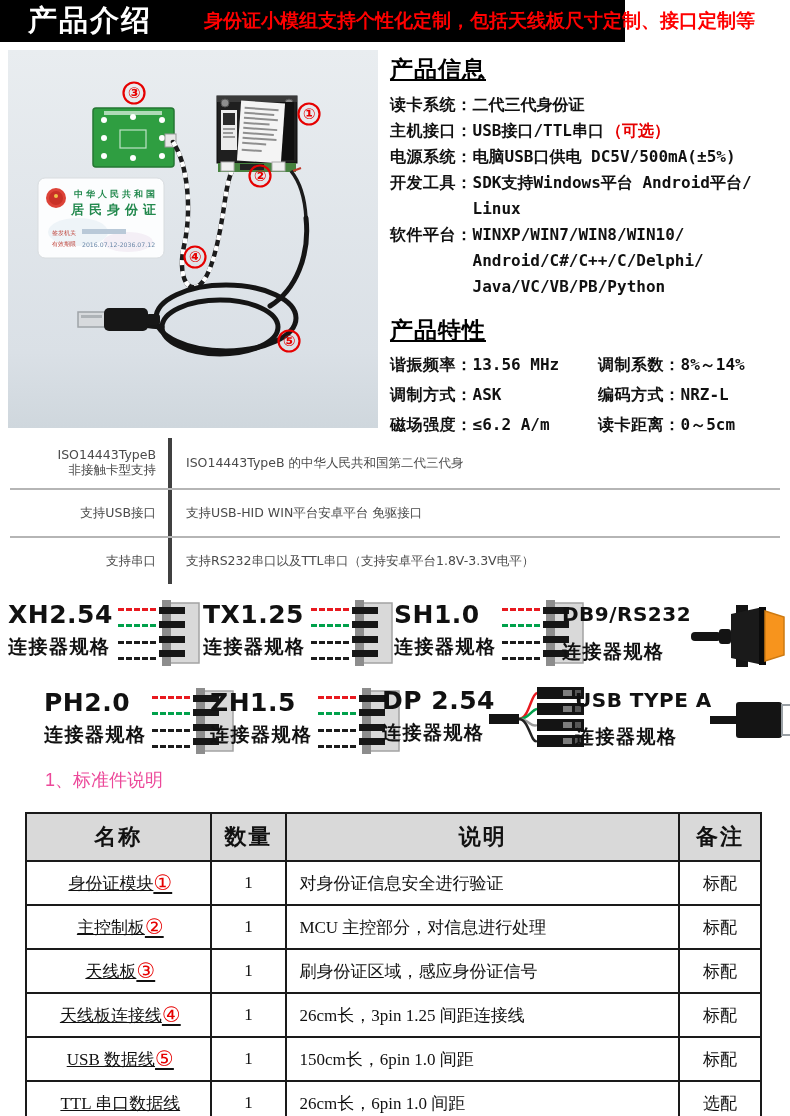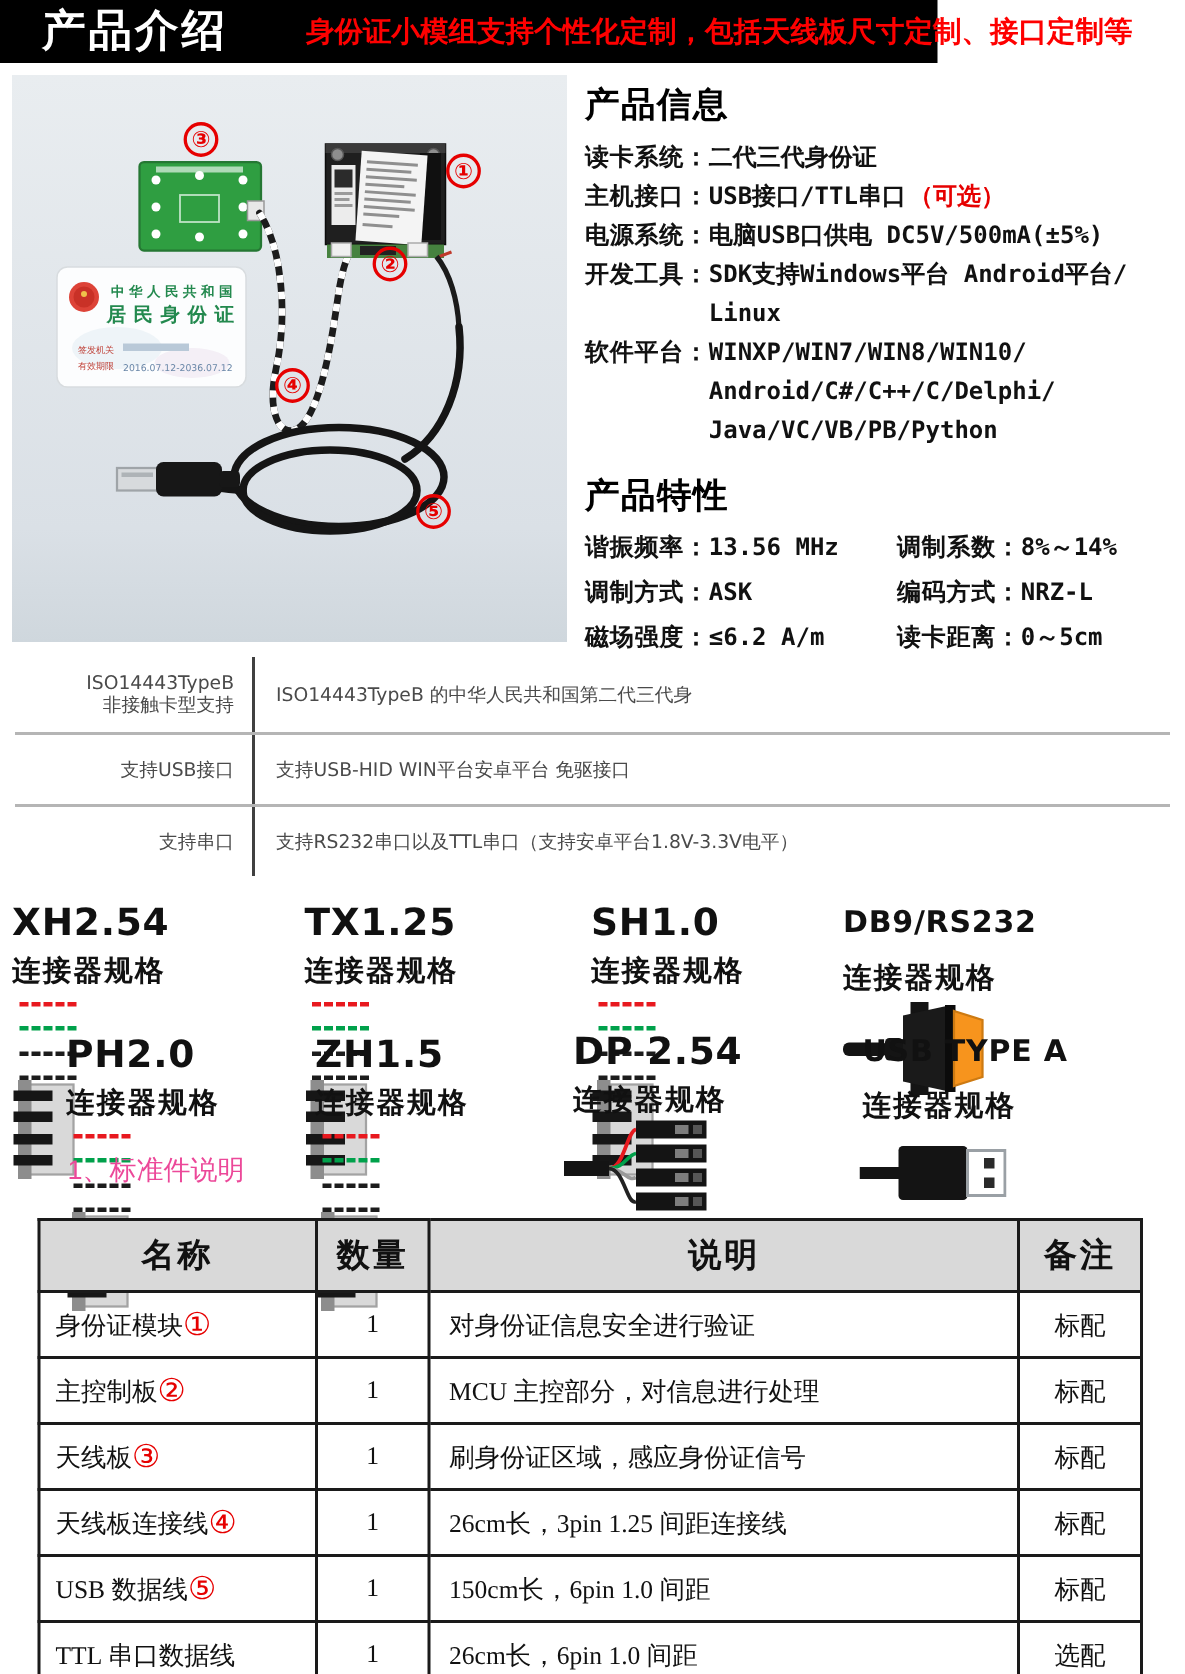--- a/index.html
+++ b/index.html
@@ -9,58 +9,58 @@
   }
   
   .header{position:absolute;left:0;top:0;width:625px;height:42px;background:#000;
     display:flex;align-items:center;gap:39px;}
   .header-title{color:#fff;font-size:29px;font-weight:bold;margin-left:28px;letter-spacing:2px;white-space:nowrap;}
   .header-sub{color:#fe0000;font-size:19px;font-weight:bold;margin-left:13px;white-space:nowrap;}
   
   .photo{position:absolute;left:8px;top:50px;width:370px;height:378px;}
   
   .info{position:absolute;left:390px;top:54px;width:396px;}
-  .panel-title{font-size:23px;font-weight:bold;color:#000;margin:0 0 7px 0;letter-spacing:1px;}
+  .panel-title{font-size:23px;font-weight:bold;color:#000;margin:0 0 7px 0;letter-spacing:1px;text-decoration:underline;}
   .info-row{display:flex;font-size:16px;line-height:26px;}
   .info-label{font-weight:bold;white-space:nowrap;letter-spacing:0.5px;}
   .info-value{font-family:"DejaVu Sans Mono","DejaVu Sans",monospace;font-weight:bold;white-space:pre-line;}
   .info-note{color:#e60000;font-weight:bold;margin-left:2px;}
   .features{margin-top:15px;}
   .features-grid{display:grid;grid-template-columns:208px 184px;row-gap:9px;font-size:16px;margin-top:9px;}
   .feat-cell{display:flex;white-space:nowrap;}
   .feat-label{font-weight:bold;letter-spacing:0.5px;text-align:right;}
   .feat-value{font-family:"DejaVu Sans Mono","DejaVu Sans",monospace;font-weight:bold;}
   
   .spec{position:absolute;left:10px;top:438px;width:770px;color:#4a4a4a;font-size:12.5px;}
   .spec-row{display:flex;align-items:stretch;}
   .spec-row.bline{border-bottom:2px solid #b5b5b5;}
-  .spec-label{width:146px;text-align:right;padding:9px 12px 9px 0;border-right:2px solid #404040;
+  .spec-label{width:146px;text-align:right;padding:9px 12px 9px 0;border-right:4px solid #404040;
     white-space:pre-line;display:flex;align-items:center;justify-content:flex-end;min-height:28px;}
   .spec-desc{flex:1;padding:9px 0 9px 14px;display:flex;align-items:center;}
   
-  .conn{position:absolute;display:flex;align-items:flex-start;flex-direction:column;}
+  .conn{position:absolute;display:flex;align-items:flex-start;}
   .conn-labels{display:flex;flex-direction:column;}
   .conn-name{font-size:25px;font-weight:900;letter-spacing:0.5px;white-space:nowrap;}
   .conn-name.small{font-size:20px;}
   .conn-spec{font-size:19px;font-weight:900;margin-top:5px;letter-spacing:1.5px;white-space:nowrap;}
   .dashes{width:38px;height:52px;margin:8px 2px 0 5px;display:flex;flex-direction:column;justify-content:space-between;flex:none;}
   .dash{height:0;border-top:3px dashed #1c1c1c;}
   .dash.red{border-top-color:#e8191f;}
   .dash.green{border-top-color:#00a14b;}
   .conn svg{flex:none;}
   
   .std-heading{position:absolute;left:45px;top:768px;font-size:18px;color:#ec4899;
     font-family:"Liberation Sans","DejaVu Sans",sans-serif;}
   .parts{position:absolute;left:25px;top:812px;width:737px;border-collapse:collapse;
     font-family:"Liberation Serif","DejaVu Serif",serif;}
   .parts th,.parts td{border:2px solid #1a1a1a;}
   .parts th{background:#d9d9d9;font-size:22px;font-weight:bold;height:44px;letter-spacing:2px;}
   .parts td{height:40px;font-size:17px;}
   .td-name{padding:0 6px 0 10px;}
-  .name-wrap{display:flex;align-items:center;justify-content:flex-start;}
+  .name-wrap{display:flex;align-items:center;justify-content:center;text-decoration:underline;}
   .badge{color:#e60000;font-size:21px;line-height:1;font-family:"DejaVu Sans",sans-serif;}
   .td-qty,.td-note{text-align:center;}
   .td-desc{padding-left:12px;font-size:16px;}
 </style>
 </head>
 <body>
 
 <div class="header">
   <span class="header-title">产品介绍</span>
   <span class="header-sub">身份证小模组支持个性化定制，包括天线板尺寸定制、接口定制等</span>

